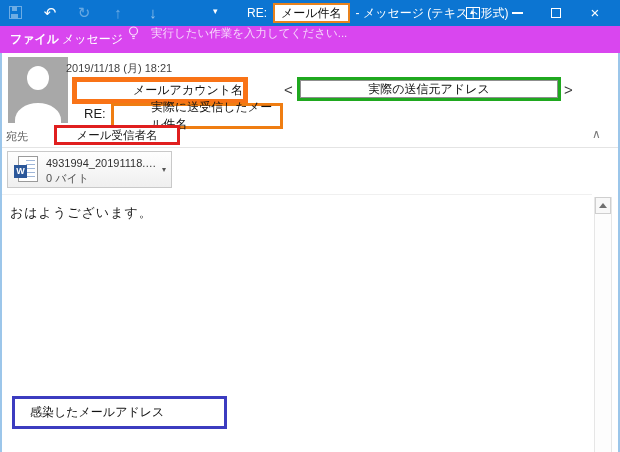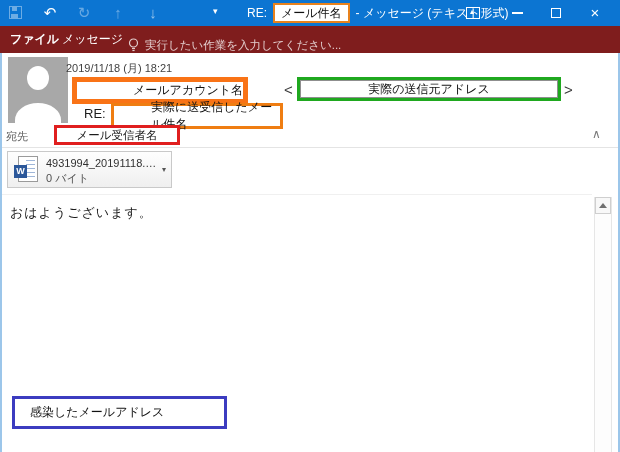--- a/index.html
+++ b/index.html
@@ -20,25 +20,25 @@
   .title-text { color:#fff; font-size:12px; }
   .title-hl { background:#fff; border:2px solid #e8821d; color:#111; font-size:12px; padding:0 6px; line-height:16px; }
   .winctl { position:absolute; top:0; height:26px; display:flex; align-items:center; justify-content:center; color:#fff; }
   .ribbon-opt-box { width:14px; height:12px; border:1px solid #fff; position:relative; }
   .ribbon-opt-box:before { content:"▴"; position:absolute; left:3px; top:-1px; font-size:8px; color:#fff; }
   .min-bar { width:11px; height:2px; background:#fff; }
   .max-box { width:10px; height:10px; border:1px solid #fff; }
   .close-x { font-size:15px; line-height:26px; }
 
   
-  .ribbon { position:absolute; left:0; top:26px; width:620px; height:27px; background:#7f1d1d; }
+  .ribbon { position:absolute; left:0; top:26px; width:620px; height:27px; background:#d946ef; }
   .tab { position:absolute; top:0; height:27px; line-height:27px; color:#fff; font-size:12px; }
   .tab-file { left:10px; font-weight:bold; }
   .tab-msg { left:62px;text-align:right; }
-  .tellme { position:absolute; left:128px; top:0; height:27px; display:flex; align-items:flex-end; gap:6px; color:rgba(255,255,255,.78); font-size:11.5px; }
+  .tellme { position:absolute; left:128px; top:0; height:27px; display:flex; align-items:flex-start; gap:12px; color:rgba(255,255,255,.78); font-size:11.5px; }
 
   
   .side-border { position:absolute; top:53px; width:2px; height:399px; background:#9cc6ea; }
 
   
   .avatar { position:absolute; left:8px; top:57px; width:60px; height:66px; background:#a8a8a8; overflow:hidden; }
   .avatar .head { position:absolute; left:19px; top:9px; width:22px; height:24px; background:#fff; border-radius:50%; }
   .avatar .shoulders { position:absolute; left:7px; bottom:-14px; width:46px; height:34px; background:#fff; border-radius:50% 50% 0 0; }
   .date { position:absolute; left:66px; top:61px; font-size:11px; color:#3f3f3f; }
   .ann { position:absolute; background:#fff; display:flex; align-items:center; }

